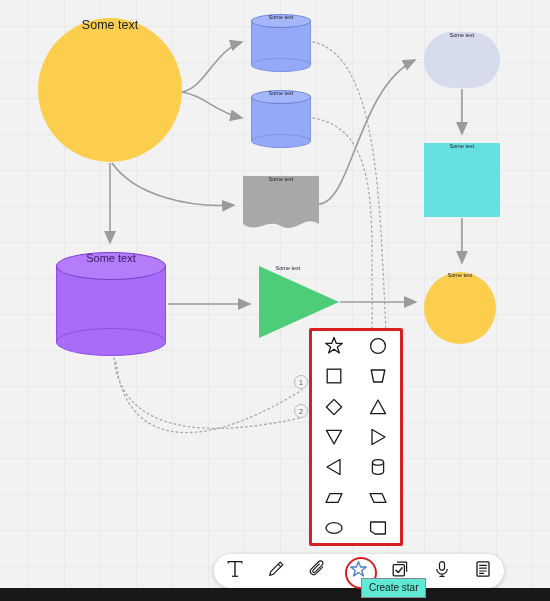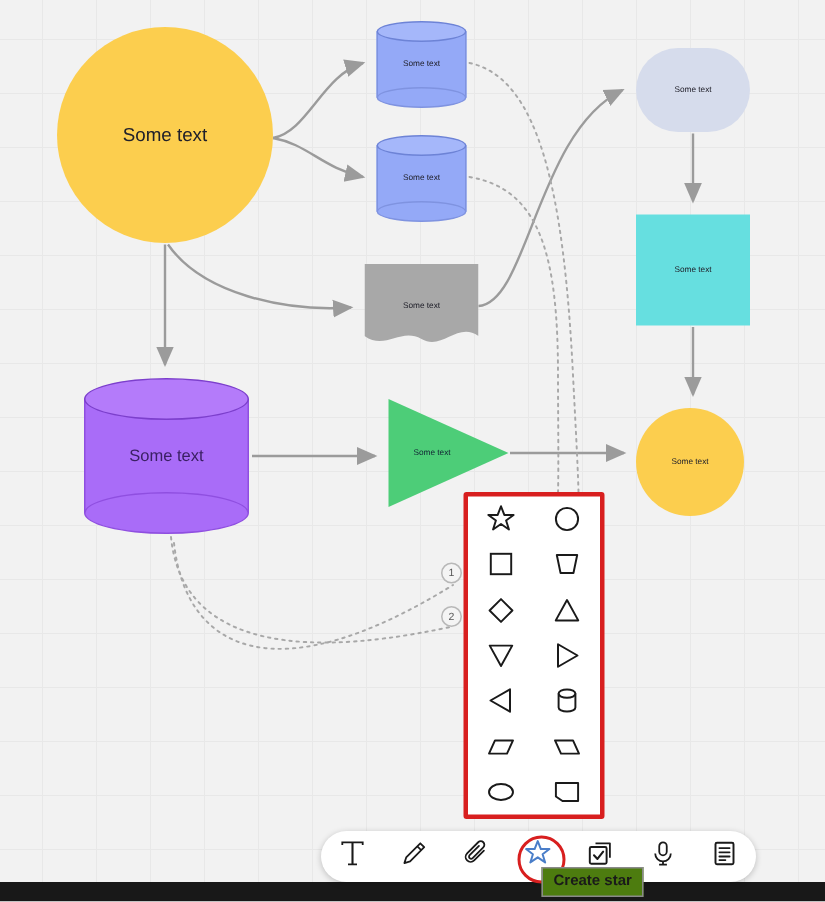--- a/index.html
+++ b/index.html
@@ -22,21 +22,21 @@
     width: 550px; height: 588px;
     background-color: #f2f2f2;
     background-image:
       linear-gradient(to right, #e8e8e8 1px, transparent 1px),
       linear-gradient(to bottom, #e8e8e8 1px, transparent 1px);
     background-size: 36px 36px;
     background-position: -8px -10px;
   }
   #edges { position: absolute; left: 0; top: 0; width: 550px; height: 588px; }
 
-  .node { position: absolute; display: flex; align-items: center; justify-content: center; }
+  .node { position: absolute; display: flex; align-items: flex-start; justify-content: center; }
   .node .lbl {
     color: #20202a;
     text-align: center;
     line-height: 1.15;
     pointer-events: none;
     user-select: none;
   }
 
   
   .n-circle-big {
@@ -137,24 +137,24 @@
     position: relative; cursor: pointer;
   }
   .tb-btn.selected::after {
     content: ""; position: absolute; left: 1px; top: 1px;
     width: 28px; height: 28px; border-radius: 50%;
     border: 2px solid #d81f1f;
   }
 
   #tooltip {
     position: absolute; left: 361px; top: 578px;
-    background: #4d7c0f; border: 1px solid #8a8a8a;
+    background: #5eead4; border: 1px solid #8a8a8a;
     color: #1a1a1a; font-size: 10px;
     padding: 3px 7px 4px 7px;
-    z-index: 30; white-space: nowrap; font-weight: bold;
+    z-index: 30; white-space: nowrap;
   }
 
   #bottombar {
     position: absolute; left: 0; top: 588px; width: 550px; height: 13px;
     background: #181818;
   }
 </style>
 </head>
 <body>
 

